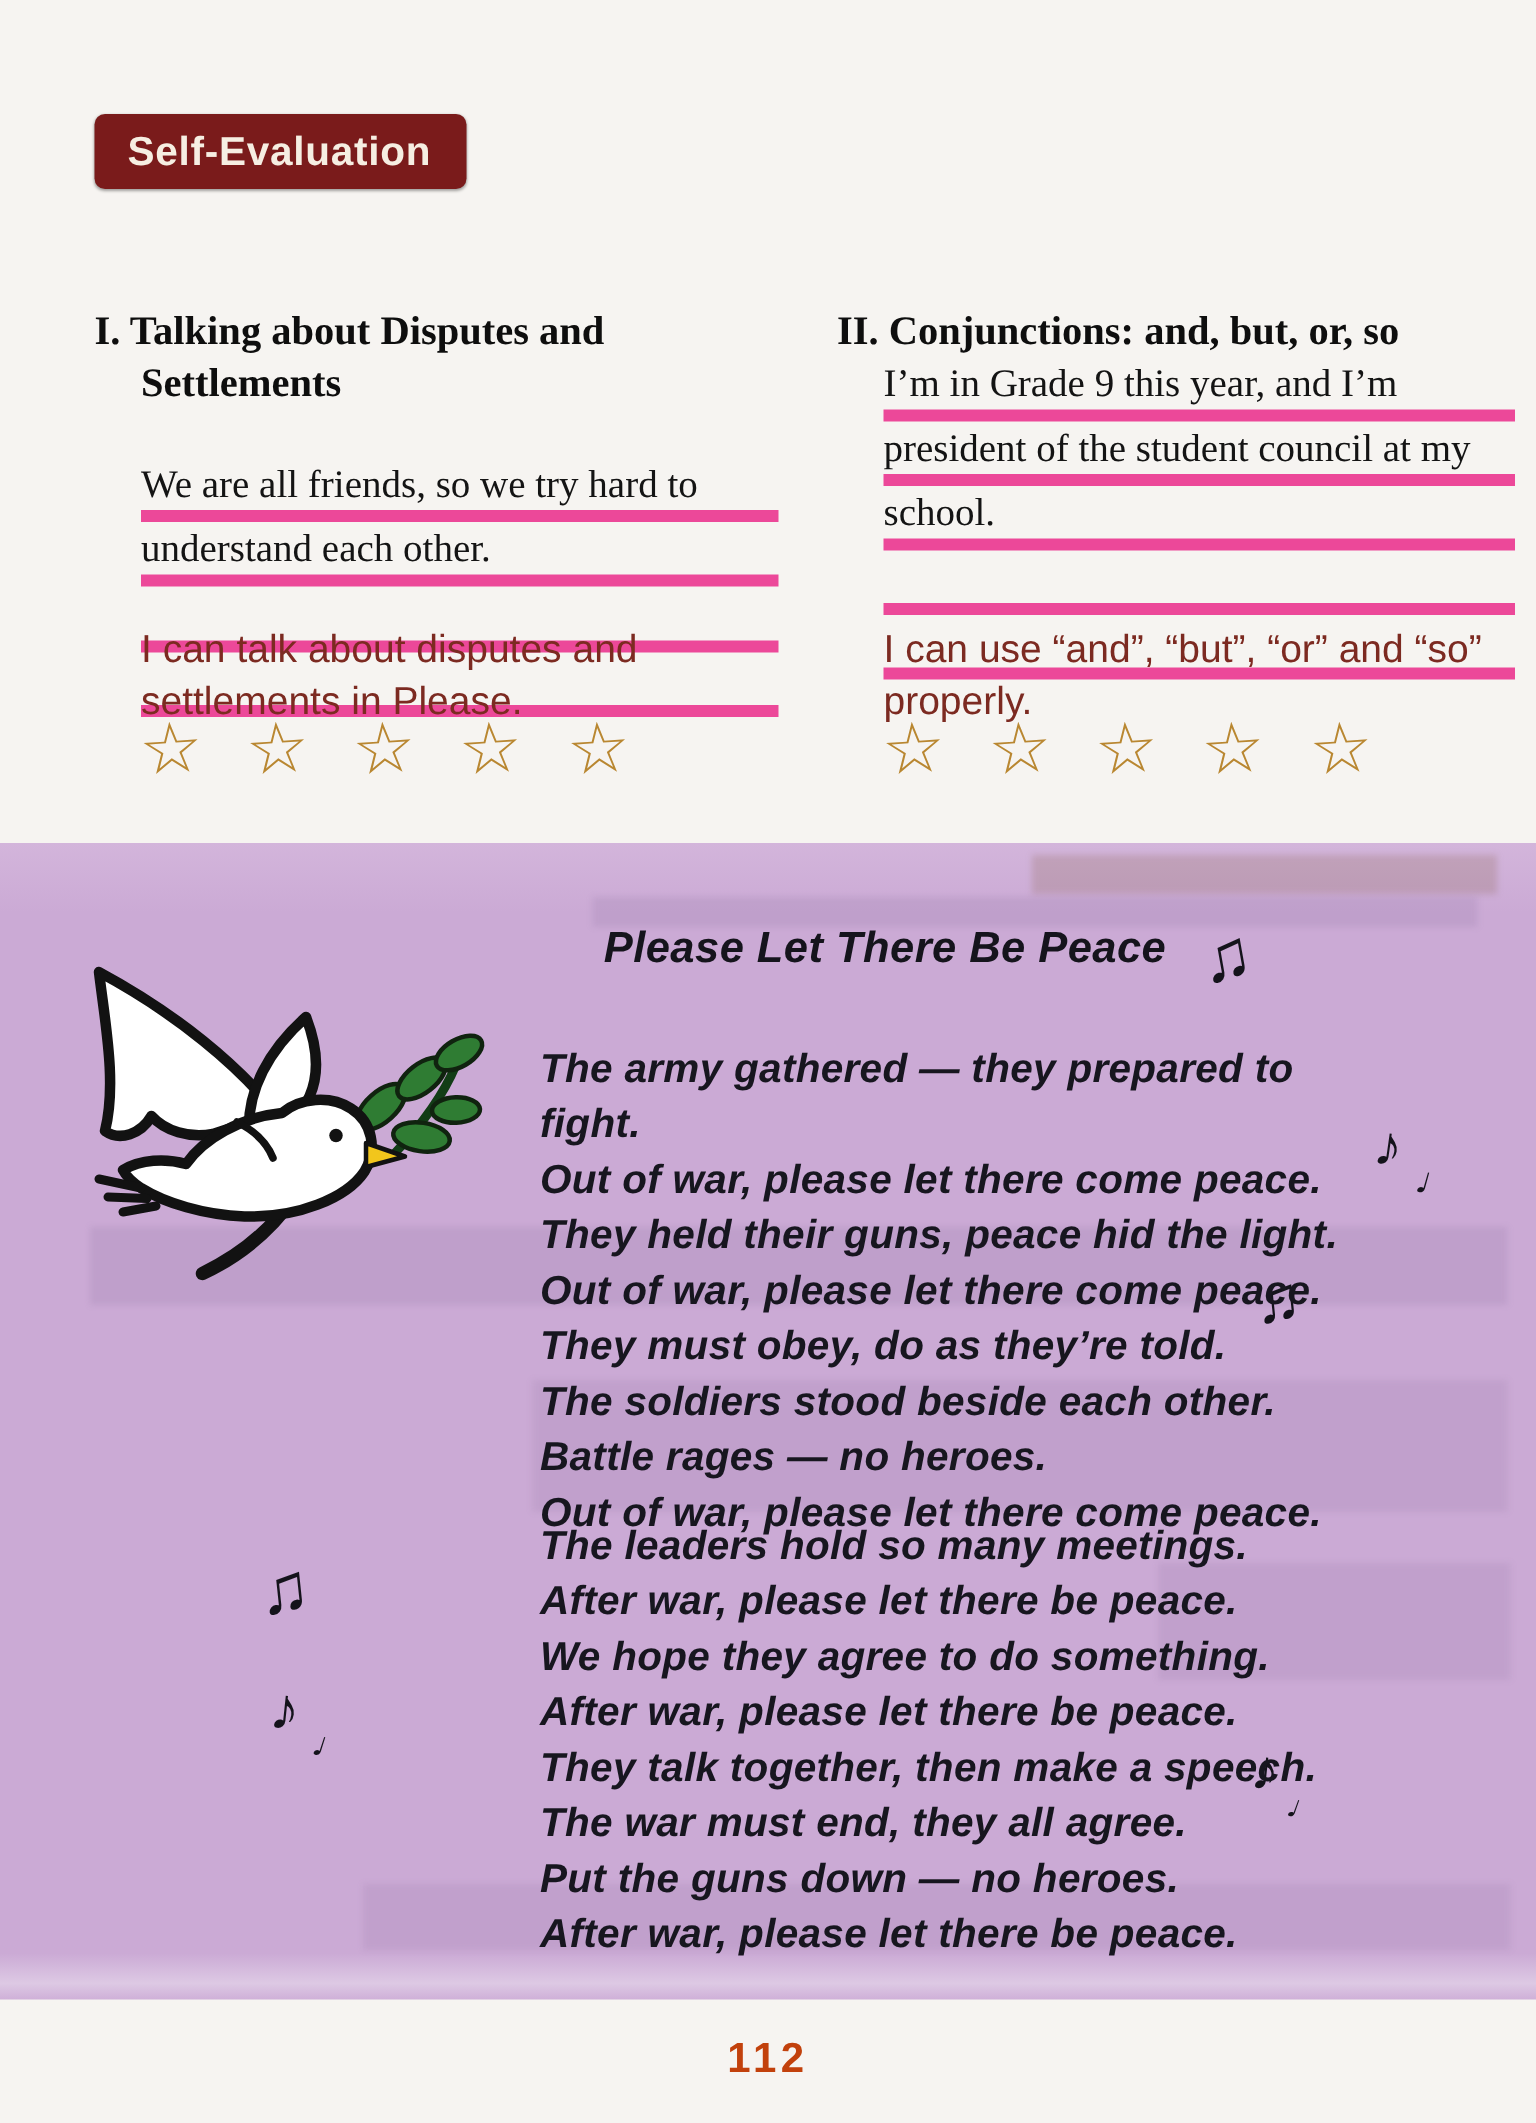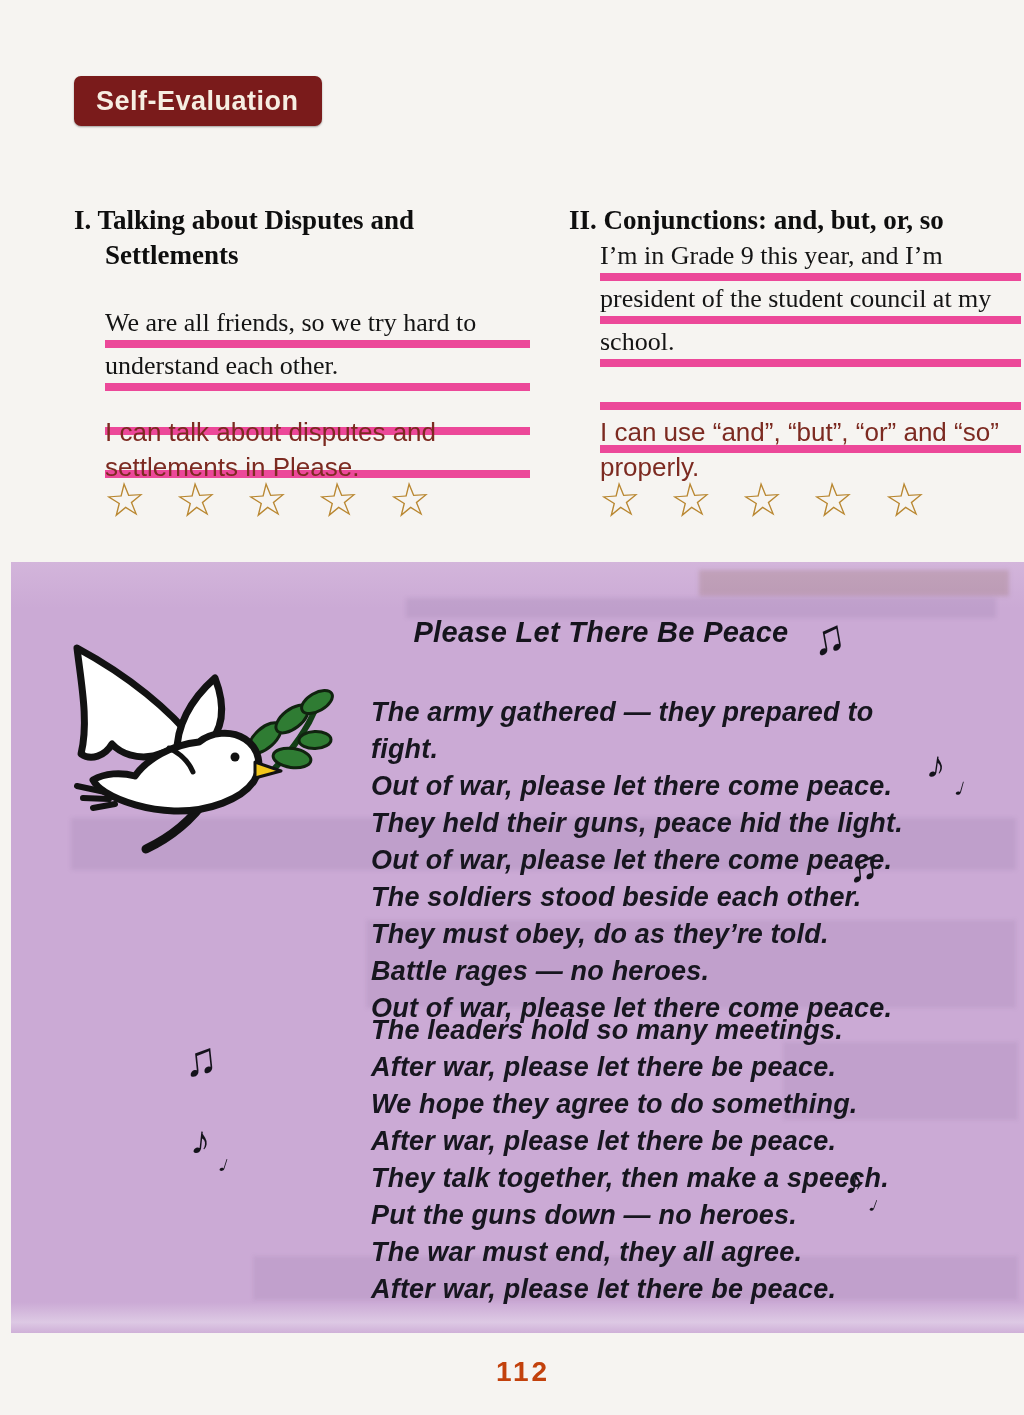--- a/index.html
+++ b/index.html
@@ -2,21 +2,21 @@
 <html><head>
 <meta charset="utf-8">
 <style>
   html,body{margin:0;padding:0;}
   body{
     width:1024px;height:1415px;position:relative;overflow:hidden;
     background:#f6f4f1;
     font-family:"Liberation Sans",sans-serif;
     color:#161616;
   }
-  .page{position:absolute;inset:0;margin-left:11px;}
+  .page{position:absolute;inset:0;}
 
   
   .badge{
     position:absolute;left:63px;top:76px;width:248px;height:50px;
     background:#7a1b1b;border-radius:7px;
     box-shadow:0 1px 2px rgba(0,0,0,.35);
     color:#f6eee2;font-size:27px;font-weight:bold;
     line-height:50px;padding-left:22px;box-sizing:border-box;
     letter-spacing:.5px;
   }
@@ -195,33 +195,33 @@
     <span class="note" style="left:208px;top:592px;font-size:24px;transform:rotate(18deg);">♩</span>
     <span class="note" style="left:834px;top:600px;font-size:38px;transform:rotate(6deg);">♪</span>
     <span class="note" style="left:858px;top:634px;font-size:22px;transform:rotate(20deg);">♩</span>
 
     <div class="stanza stanza-1">
 
     <div>The army gathered — they prepared to fight.</div>
         <div>Out of war, please let there come peace.</div>
         <div>They held their guns, peace hid the light.</div>
         <div>Out of war, please let there come peace.</div>
+        <div>They must obey, do as they’re told.</div>
         <div>The soldiers stood beside each other.</div>
-        <div>They must obey, do as they’re told.</div>
         <div>Battle rages — no heroes.</div>
         <div>Out of war, please let there come peace.</div>
       </div>
     <div class="stanza stanza-2">
 
     <div>The leaders hold so many meetings.</div>
         <div>After war, please let there be peace.</div>
         <div>We hope they agree to do something.</div>
         <div>After war, please let there be peace.</div>
         <div>They talk together, then make a speech.</div>
+        <div>The war must end, they all agree.</div>
         <div>Put the guns down — no heroes.</div>
-        <div>The war must end, they all agree.</div>
         <div>After war, please let there be peace.</div>
       </div>
   </div>
 
   <div class="page-number">112</div>
 
 </div>
 
 </body></html>

